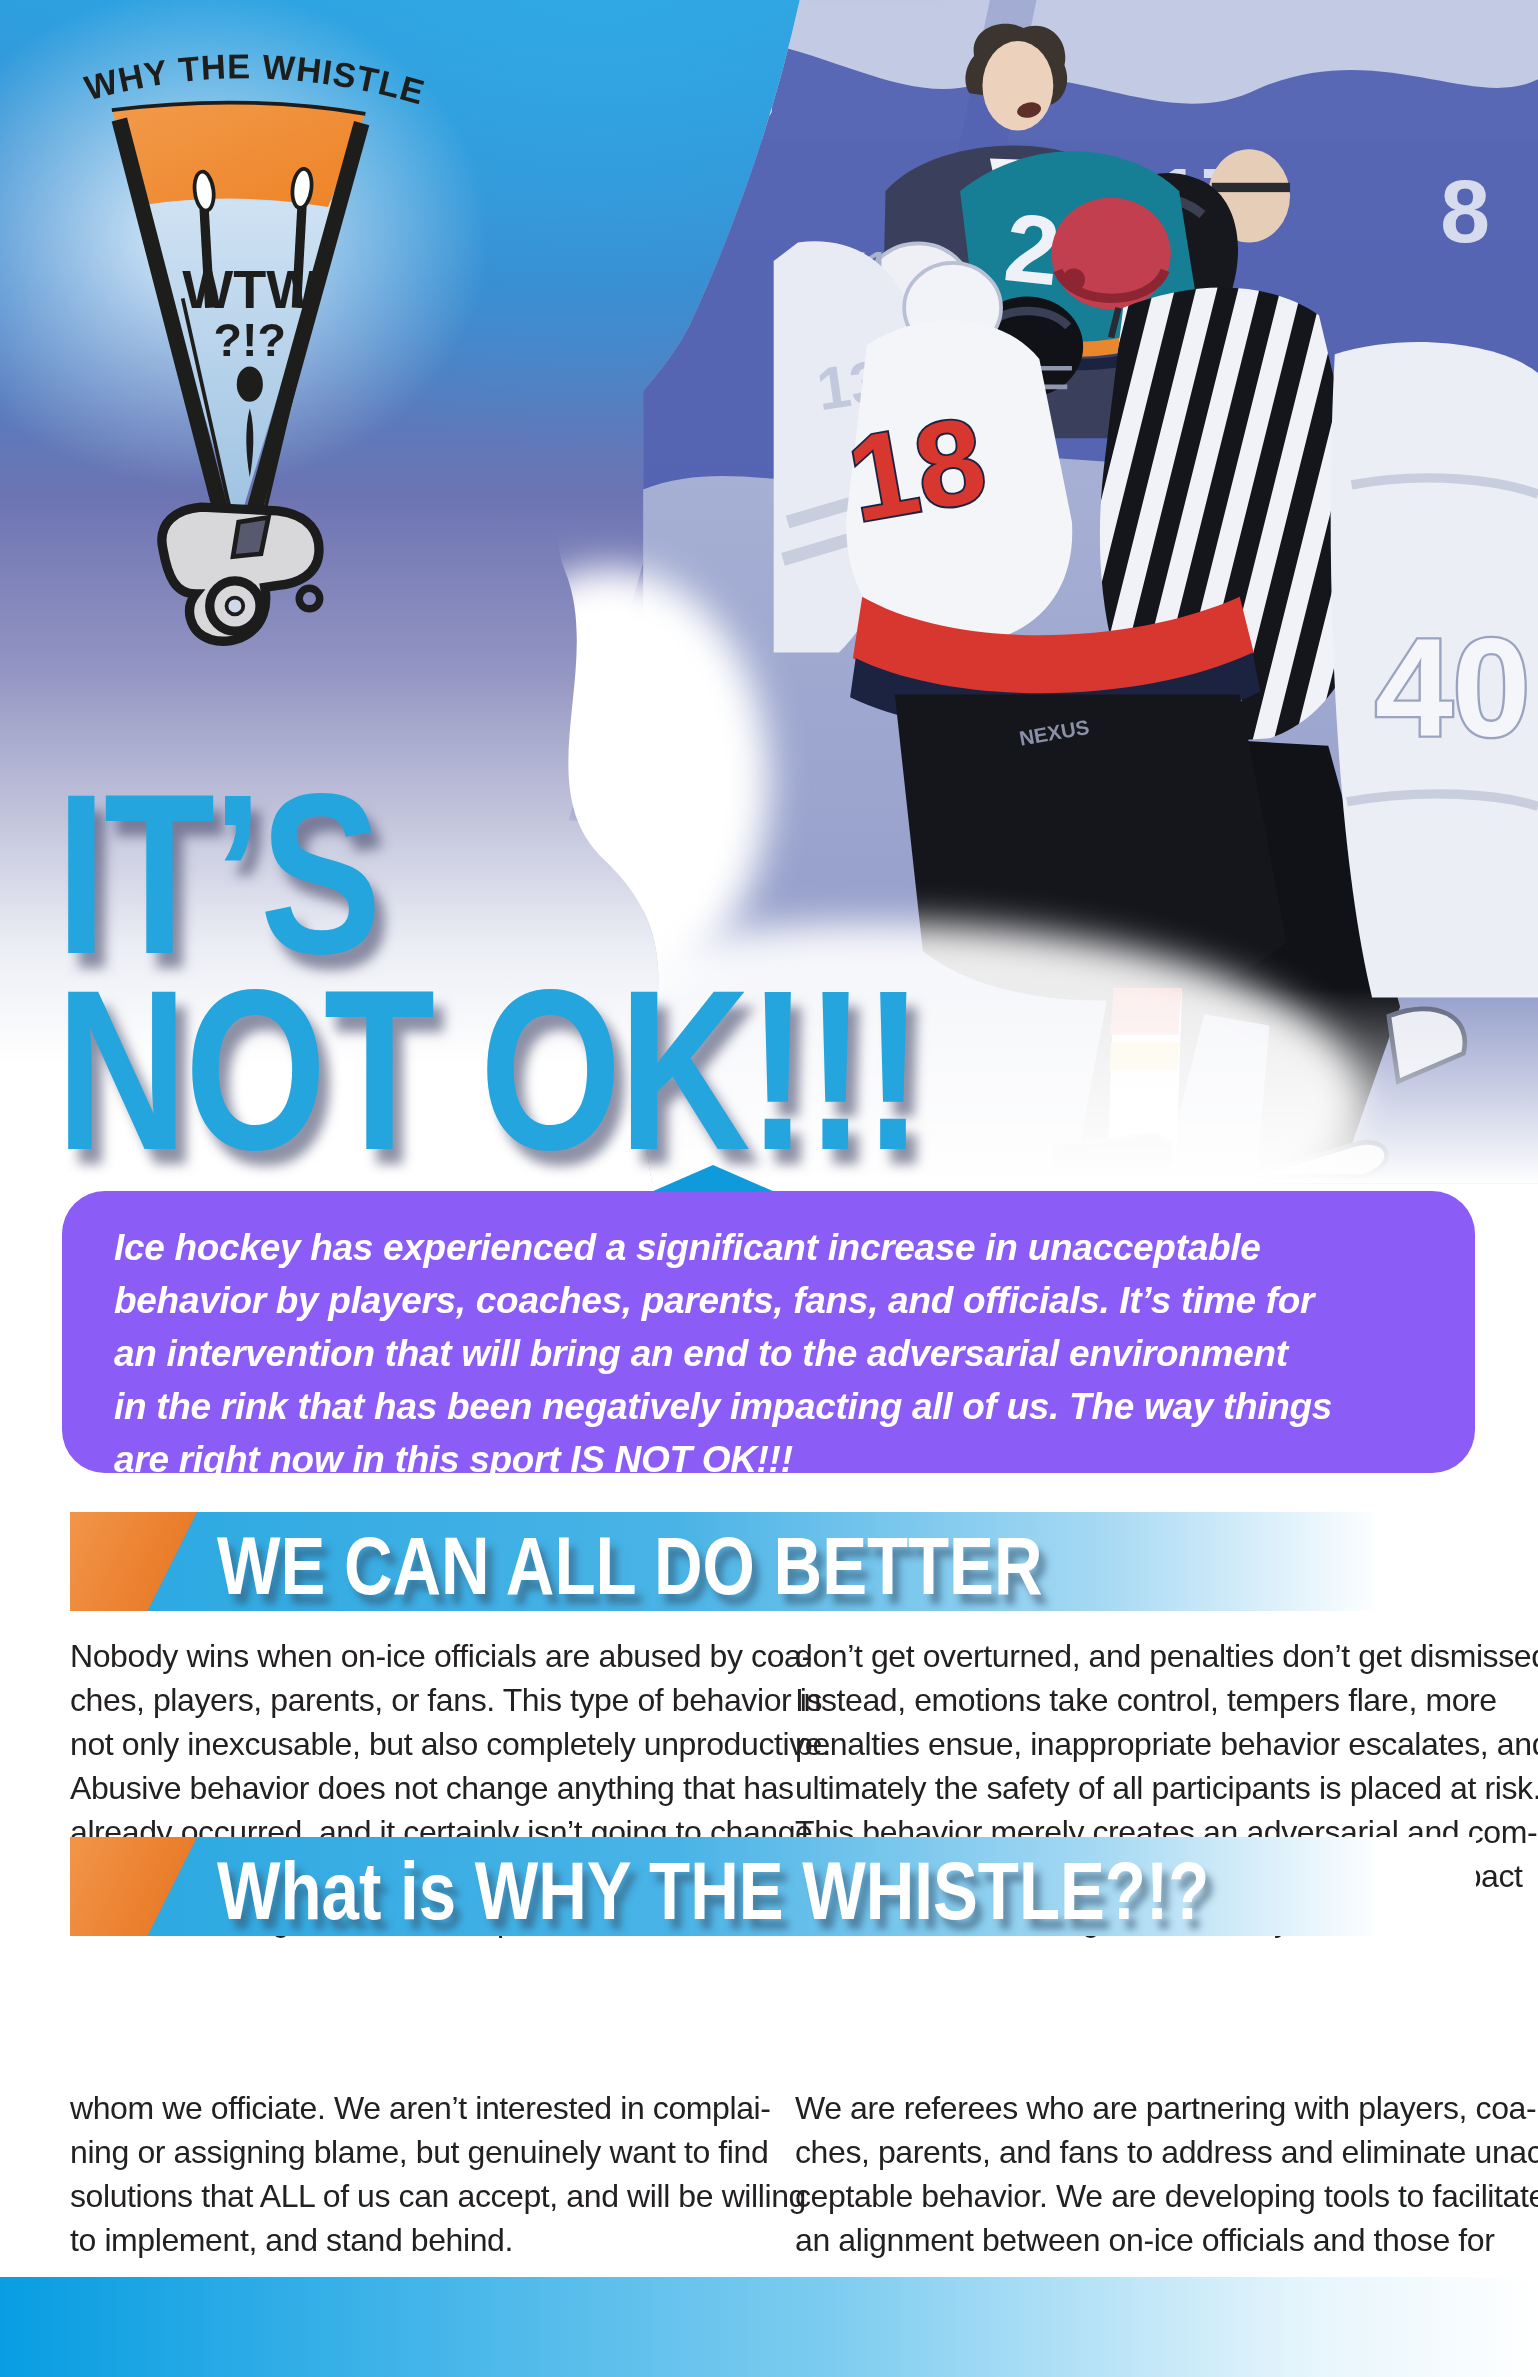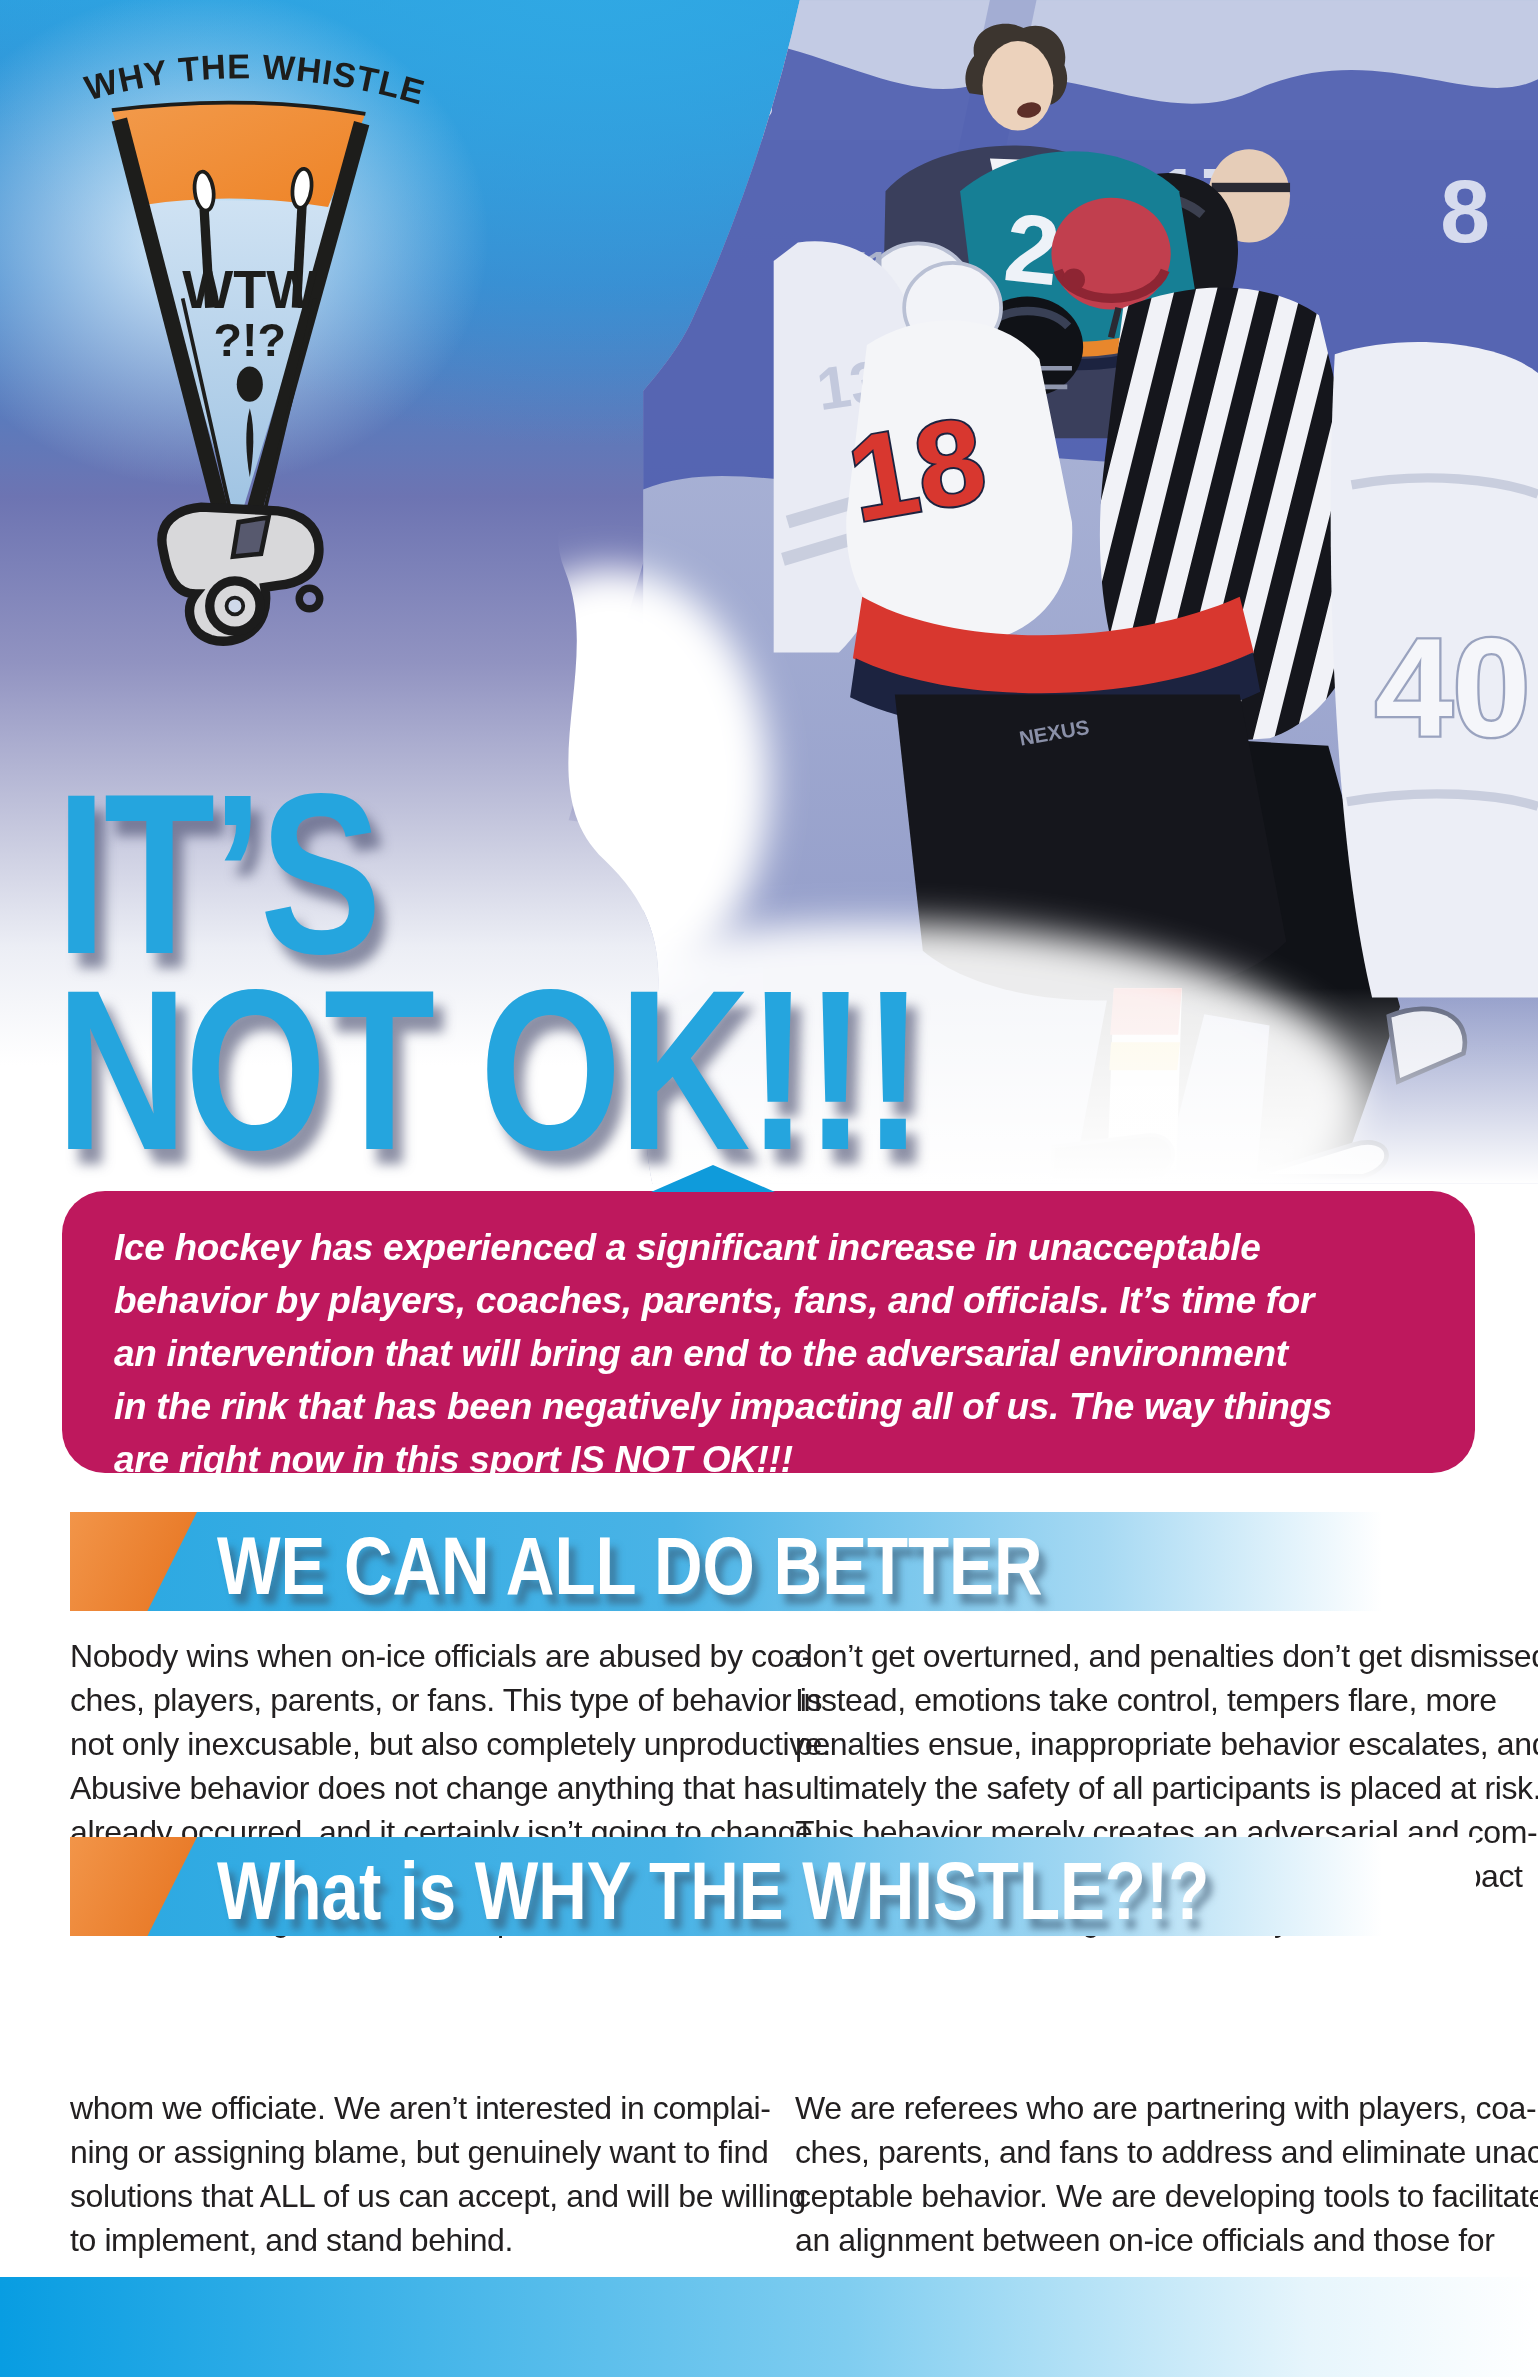--- a/index.html
+++ b/index.html
@@ -15,21 +15,21 @@
   .hero-art{position:absolute;left:0;top:0;}
 
   .headline{position:absolute;color:#25a5de;font-weight:bold;font-size:228px;line-height:1;
     letter-spacing:-3.7px;transform:scaleX(.8);transform-origin:0 0;white-space:nowrap;
     text-shadow:13px 15px 13px rgba(73,78,112,.62);}
   #hl1{left:56px;top:760px;}
   #hl2{left:56px;top:956px;}
 
   
   .quote{position:absolute;left:62px;top:1191px;width:1413px;height:282px;
-         background:#be185d;border-radius:43px;}
+         background:#8b5cf6;border-radius:43px;}
   .quote:before{content:"";position:absolute;left:589px;top:-26px;width:0;height:0;
          border-left:62px solid transparent;border-right:62px solid transparent;
          border-bottom:27px solid #0f9bdb;}
   .quote-text{position:absolute;left:52px;right:37px;top:30px;color:#fff;
          font-weight:bold;font-style:italic;font-size:37px;line-height:53px;
          letter-spacing:-0.3px;white-space:pre;}
 
   
   .banner{position:absolute;left:70px;width:1406px;height:99px;}
   #banner1{top:1512px;} #banner2{top:1837px;text-decoration:underline;}

